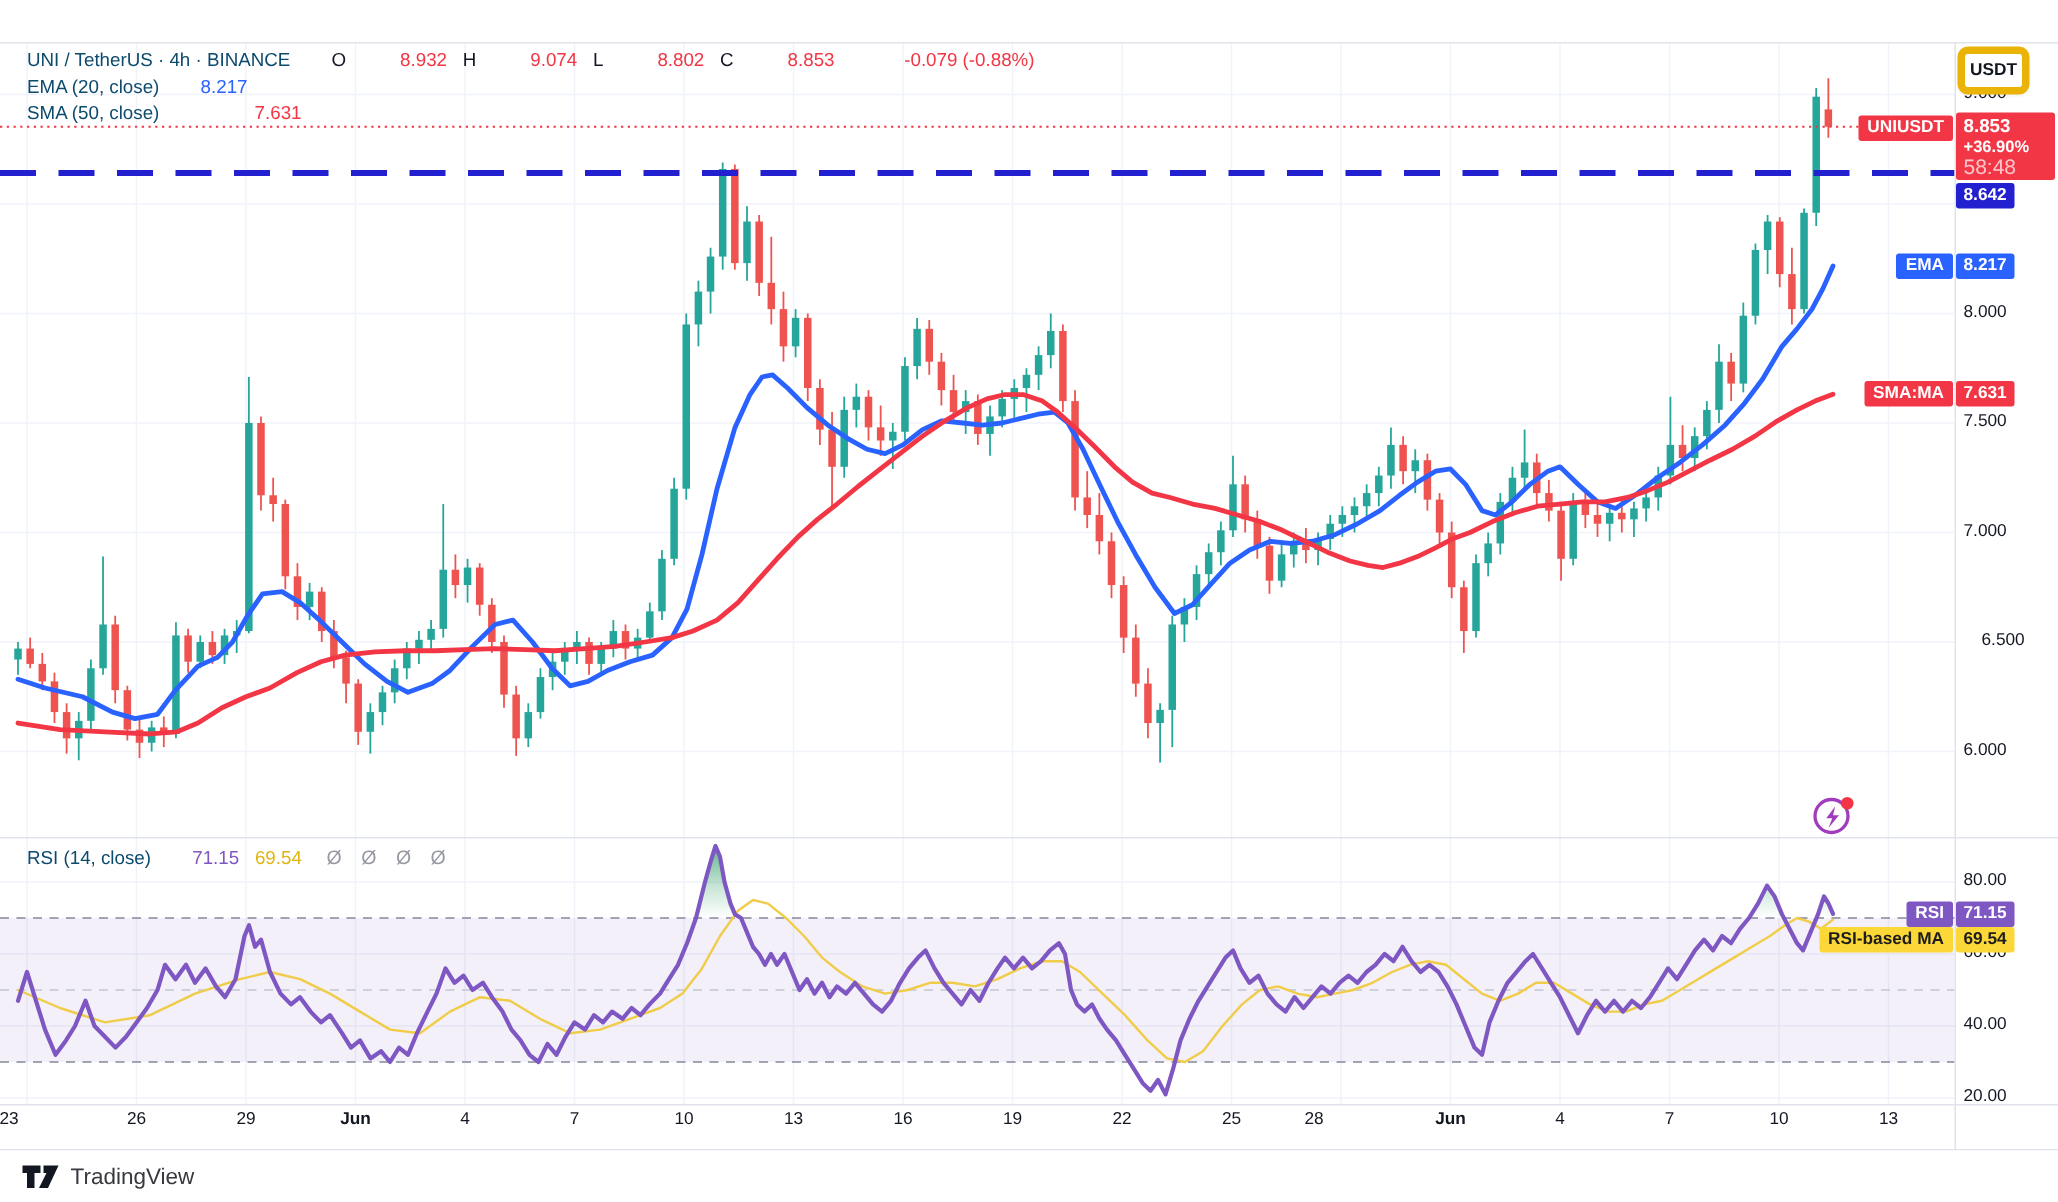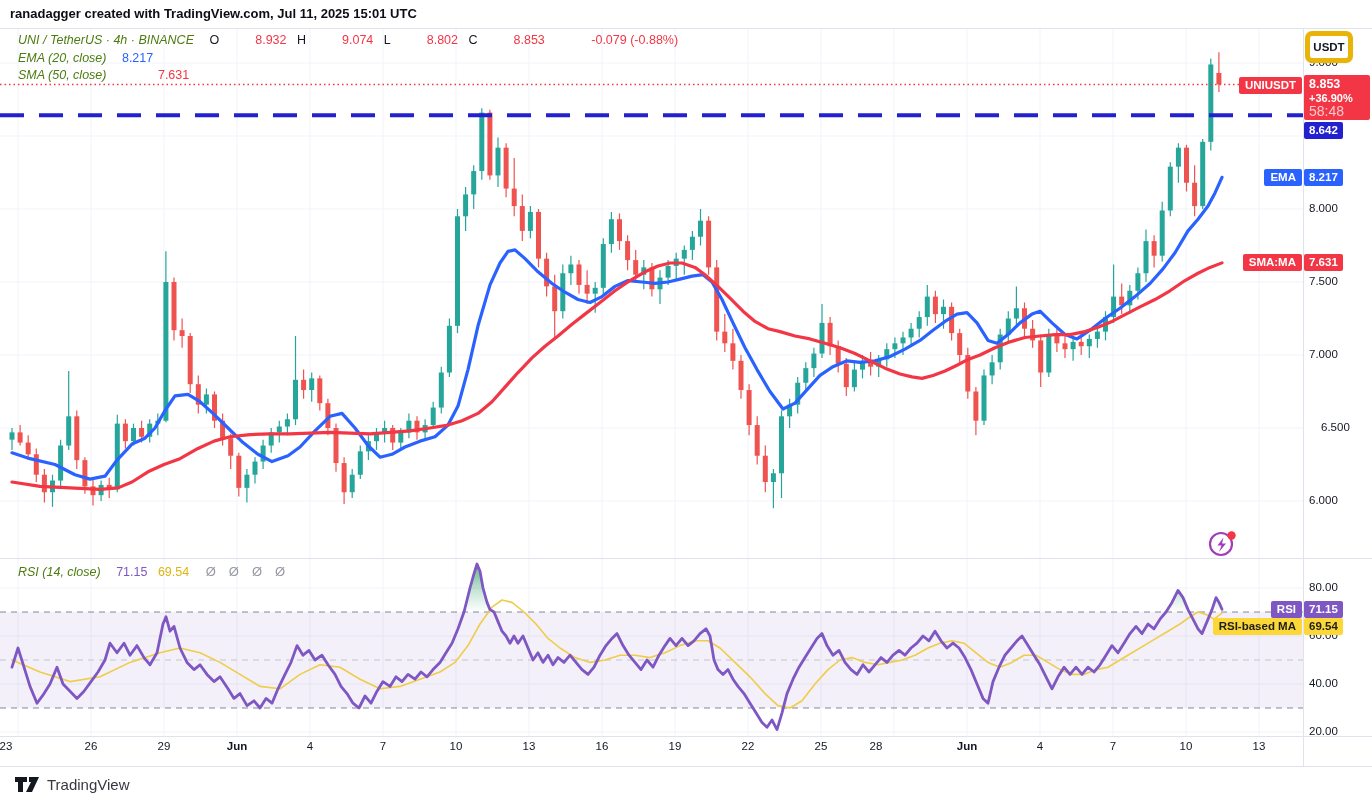--- a/index.html
+++ b/index.html
@@ -3,21 +3,21 @@
 <meta charset="utf-8">
 <style>
   html,body{margin:0;padding:0;background:#fff;}
   .app{position:relative;width:1372px;height:801px;background:#fff;overflow:hidden;
        font-family:"Liberation Sans",sans-serif;color:#131722;}
   .attr{position:absolute;left:10px;top:6px;font-size:13px;font-weight:700;color:#0c0e15;}
   .hline{position:absolute;left:0;width:1372px;height:1px;background:#e0e3eb;}
   .vline{position:absolute;top:28px;width:1px;height:738px;background:#e0e3eb;}
   svg.chart{position:absolute;left:0;top:0;}
   .legend{position:absolute;left:18px;font-size:12.5px;white-space:nowrap;z-index:5;}
-  .legend .t{color:#4d7c0f;margin-right:12px;font-style:italic;}
+  .legend .t{color:#0c4a6e;margin-right:24px;}
   .legend .seg{margin-right:7px;}
   .legend .k{color:#131722;}
   .red{color:#f23645;padding-left:36px;} .blue{color:#2962ff;} .purple{color:#7e57c2;} .yellow{color:#dfb50f;}
   .slots span{color:#9598a1;margin-left:13px;font-size:13px;}
   .axis-label{position:absolute;left:1309px;font-size:11.5px;color:#131722;z-index:2;}
   .time-label{position:absolute;top:740px;font-size:11.5px;color:#131722;transform:translateX(-50%);z-index:2;}
   .time-label.bold{font-weight:700;}
   .usdt-btn{position:absolute;left:1305px;top:31px;width:38px;height:22px;background:#fff;
      border:5px solid #eab308;border-radius:7px;font-size:11.5px;font-weight:700;color:#131722;
      display:flex;align-items:center;justify-content:center;z-index:6;box-shadow:0 1px 2px rgba(0,0,0,.06);}
@@ -33,21 +33,20 @@
   .footer{position:absolute;left:0;top:767px;width:1372px;height:34px;background:#fff;z-index:4;
      display:flex;align-items:center;}
   .footer .brand{font-size:15px;font-weight:500;color:#37393f;margin-left:7px;}
   .bolt-icon{position:absolute;z-index:5;}
 </style>
 </head>
 <body>
 
 <div class="app">
 
-  <div class="attr">ranadagger created with TradingView.com, Jul 11, 2025 15:01 UTC</div>
 
   <svg class="chart" id="chartSvg" width="1372" height="801" viewBox="0 0 1372 801">
       <defs>
         <clipPath id="clipPrice">
           <rect x="0" y="28" width="1303" height="530"></rect>
         </clipPath>
         <clipPath id="clipRsi">
           <rect x="0" y="558" width="1303" height="178"></rect>
         </clipPath>
         <linearGradient id="gfill" gradientUnits="userSpaceOnUse" x1="0" y1="559.2" x2="0" y2="612">

